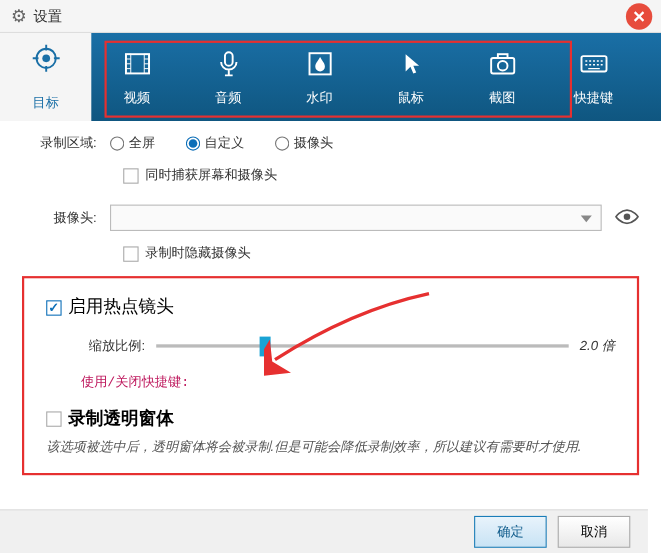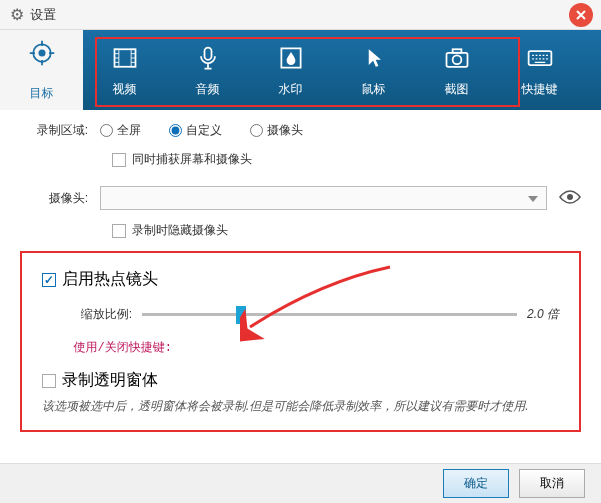--- a/index.html
+++ b/index.html
@@ -33,21 +33,21 @@
 .slider-row { display: flex; align-items: center; gap: 10px; margin: 16px 0; }
 .slider-label { font-size: 12px; color: #333; width: 90px; text-align: right; }
 .slider-track { flex: 1; height: 3px; background: #bbb; position: relative; }
 .slider-thumb { position: absolute; left: 25%; top: -7px; width: 10px; height: 18px; background: #1aa3d4; }
 .slider-value { font-size: 12px; color: #333; font-style: italic; }
 .hotkey-row { display: flex; align-items: center; gap: 10px; margin: 14px 0; }
 .hotkey-label { font-size: 12px; color: #be185d; width: 130px; text-align: right; font-family: Liberation Mono, monospace; }
 .hotkey-input { flex: 1; height: 22px; border: 1px solid #bbb; padding: 0 6px; font-size: 12px; color: #333; background: #fff; }
 .note { font-size: 12px; color: #555; margin-top: 6px; line-height: 1.6; font-style: italic; }
 .arrow { position: absolute; left: 240px; top: 262px; z-index: 10; pointer-events: none; }
-.footer { position: absolute; bottom: 0; left: 0; right: 0; height: 40px; background: #f0f0f0; border-top: 1px solid #ddd; display: flex; justify-content: flex-end; align-items: center; padding: 0 16px; gap: 10px; }
+.footer { position: absolute; bottom: 0; left: 0; right: 12px; height: 40px; background: #f0f0f0; border-top: 1px solid #ddd; display: flex; justify-content: flex-end; align-items: center; padding: 0 16px; gap: 10px; }
 .btn { padding: 5px 20px; font-size: 12px; border: 1px solid #aaa; background: linear-gradient(#fff, #e8e8e8); cursor: pointer; }
 .btn.primary { border-color: #1a7db8; color: #0d5a8a; background: linear-gradient(#e8f3fb, #c8e3f5); }
 .indent { margin-left: 92px; }
 </style>
 </head>
 <body>
 
 <div class="titlebar">
   <span class="gear">⚙</span>
   <span class="title">设置</span>
@@ -190,21 +190,21 @@
       </div>
       <div class="slider-value">2.0 倍</div>
     </div>
 
     <div class="hotkey-row">
       <div class="hotkey-label">使用/关闭快捷键:</div>
     </div>
 
     <label class="chk" style="margin-top:14px">
       <span class="chk-box"></span>
-      <span style="font-weight:400">录制透明窗体</span>
+      <span style="font-weight:700">录制透明窗体</span>
     </label>
     <div class="note">该选项被选中后，透明窗体将会被录制.但是可能会降低录制效率，所以建议有需要时才使用.</div>
   </div>
 
 </div>
 
 <svg class="arrow" width="160" height="80">
   <defs>
       <marker id="ah" markerWidth="12" markerHeight="12" refX="2" refY="6" orient="auto">
         <path d="M0,0 L12,6 L0,12 L3,6 z" fill="#e63030"></path>

